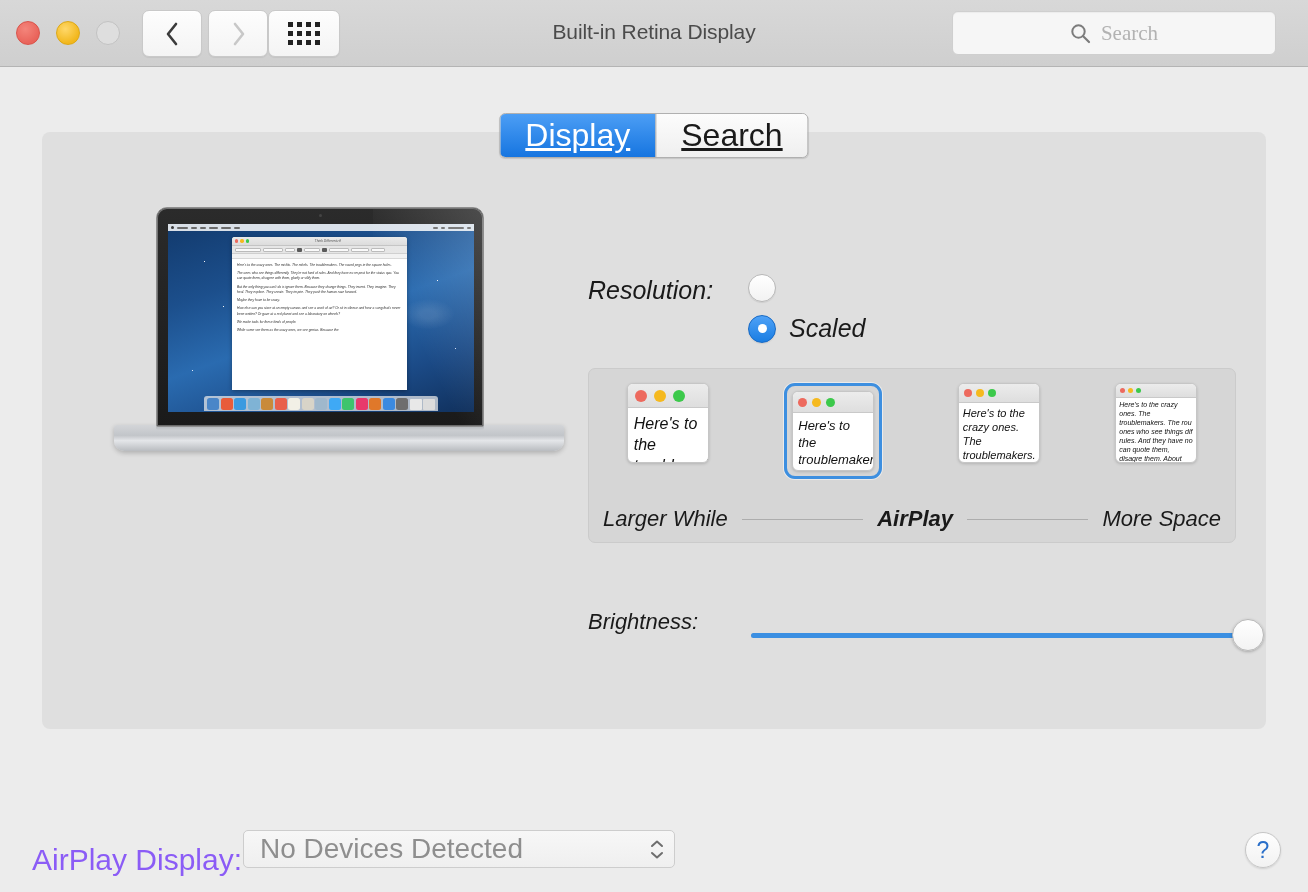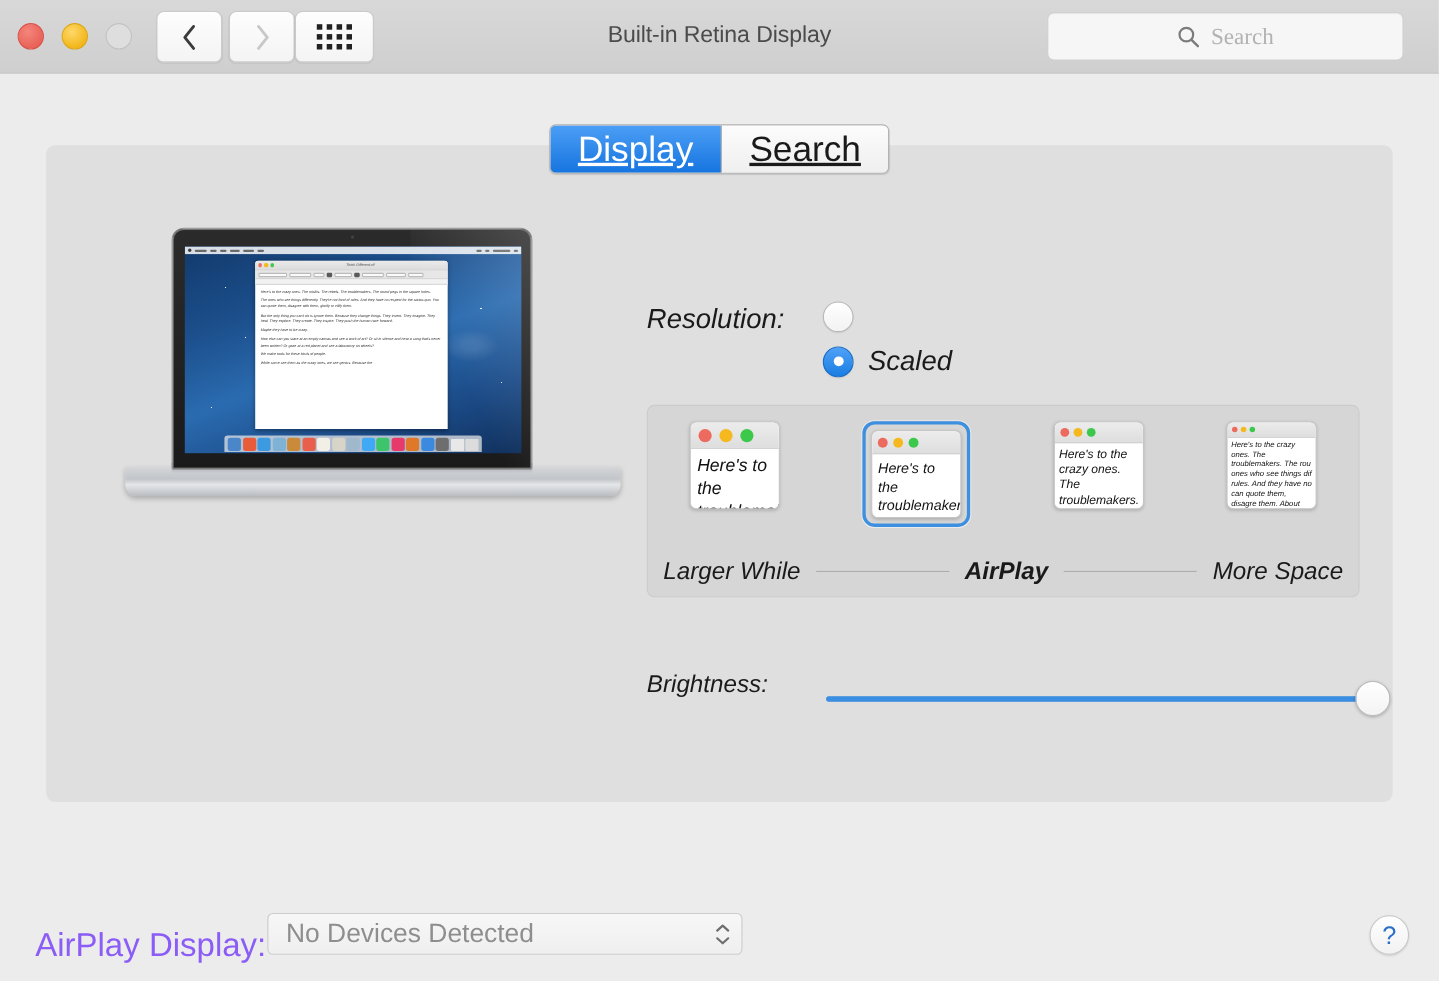--- a/index.html
+++ b/index.html
@@ -339,21 +339,21 @@
   .airplay-label { position: absolute; left: 32px; top: 776px; font-size: 30px; color: #8b5cf6; }
   .popup {
     position: absolute; left: 243px; top: 763px;
     width: 432px; height: 38px;
     background: linear-gradient(to bottom, #f7f7f7, #efefef);
     border: 1px solid #cdcdcd;
     border-radius: 5px;
     display: flex; align-items: center;
     padding: 0 10px 0 16px;
   }
-  .popup .val { flex: 1; font-size: 24px; color: #8e8e8e; }
+  .popup .val { flex: 1; font-size: 28px; color: #8e8e8e; }
   .popup .chevrons { display: flex; flex-direction: column; gap: 3px; }
   .popup .chevrons svg path { fill: none; stroke: #6e6e6e; stroke-width: 2; stroke-linecap: round; stroke-linejoin: round; }
 
   .help-btn {
     position: absolute; right: 27px; bottom: 24px;
     width: 36px; height: 36px; border-radius: 50%;
     background: linear-gradient(to bottom, #fefefe, #f2f2f2);
     border: 1px solid #c6c6c6;
     display: flex; align-items: center; justify-content: center;
     box-shadow: 0 1px 2px rgba(0,0,0,0.12);

